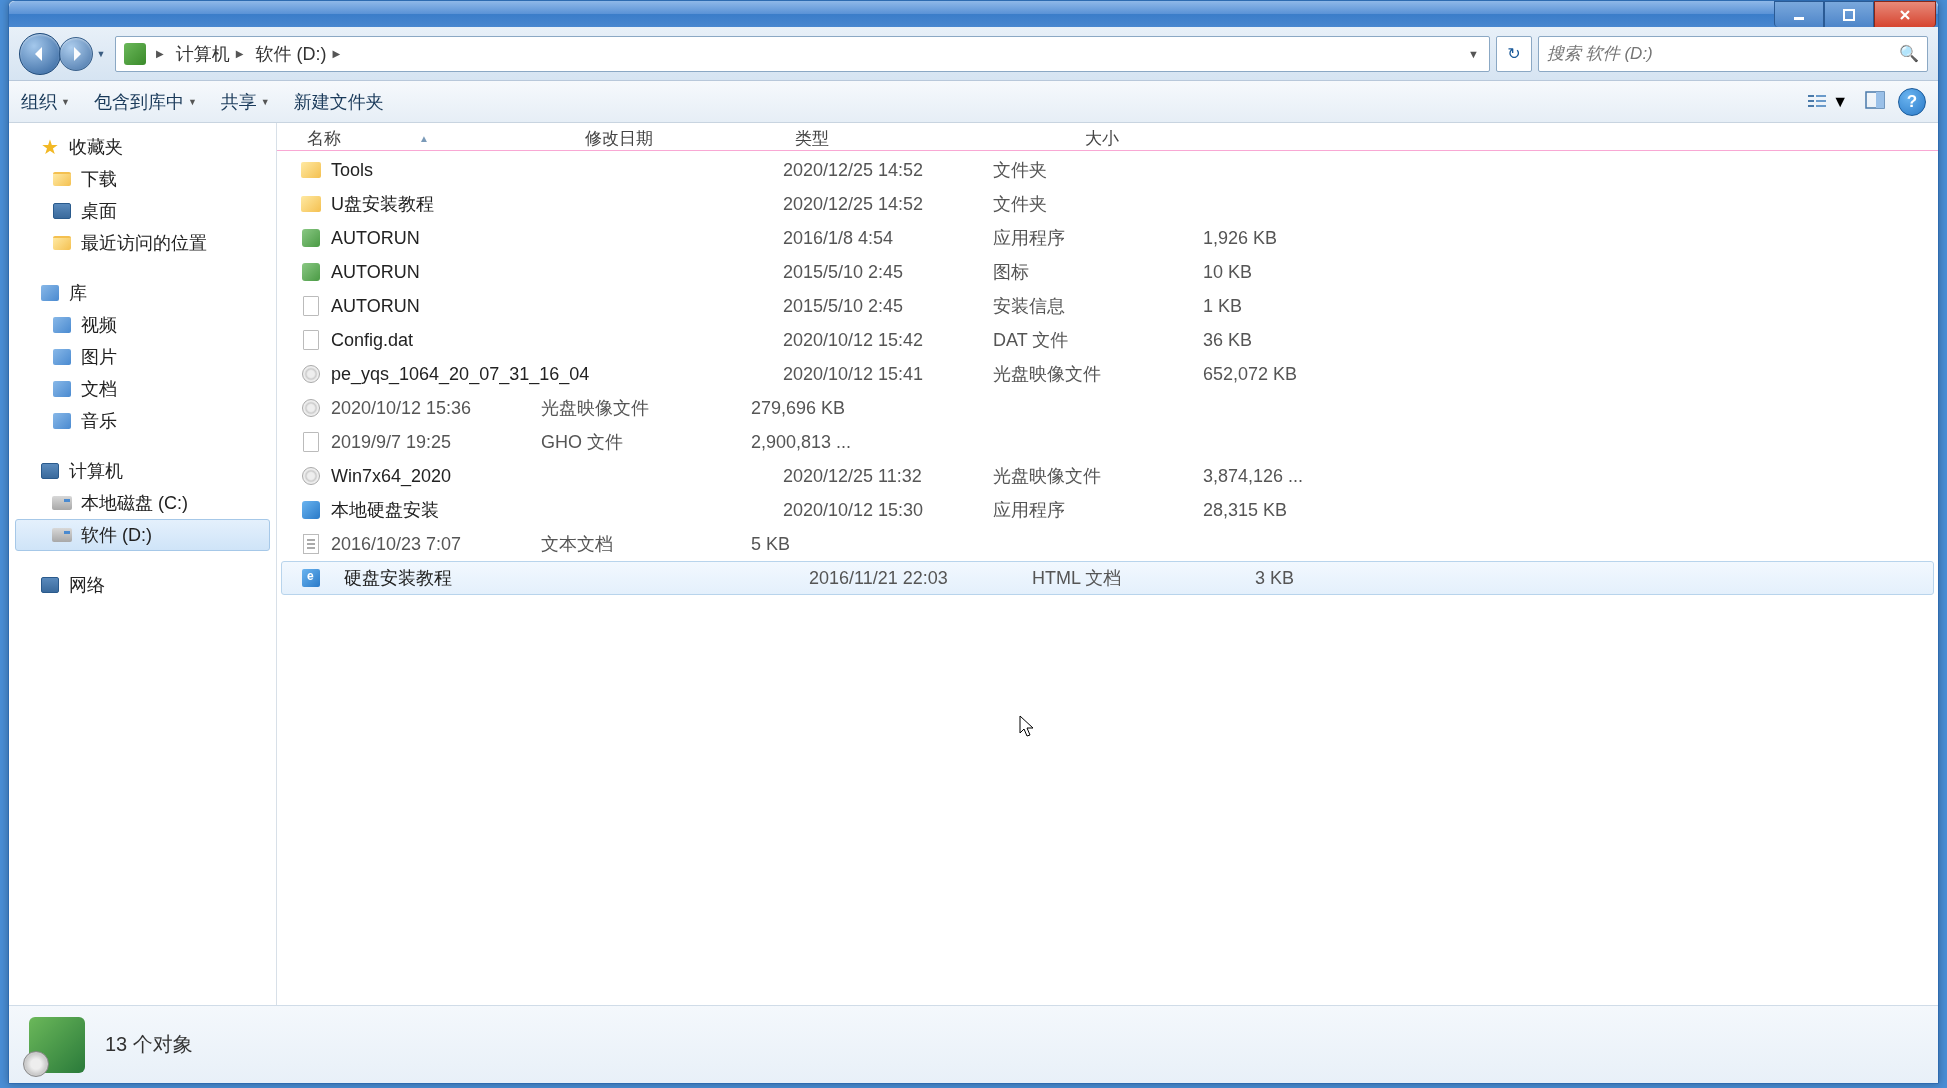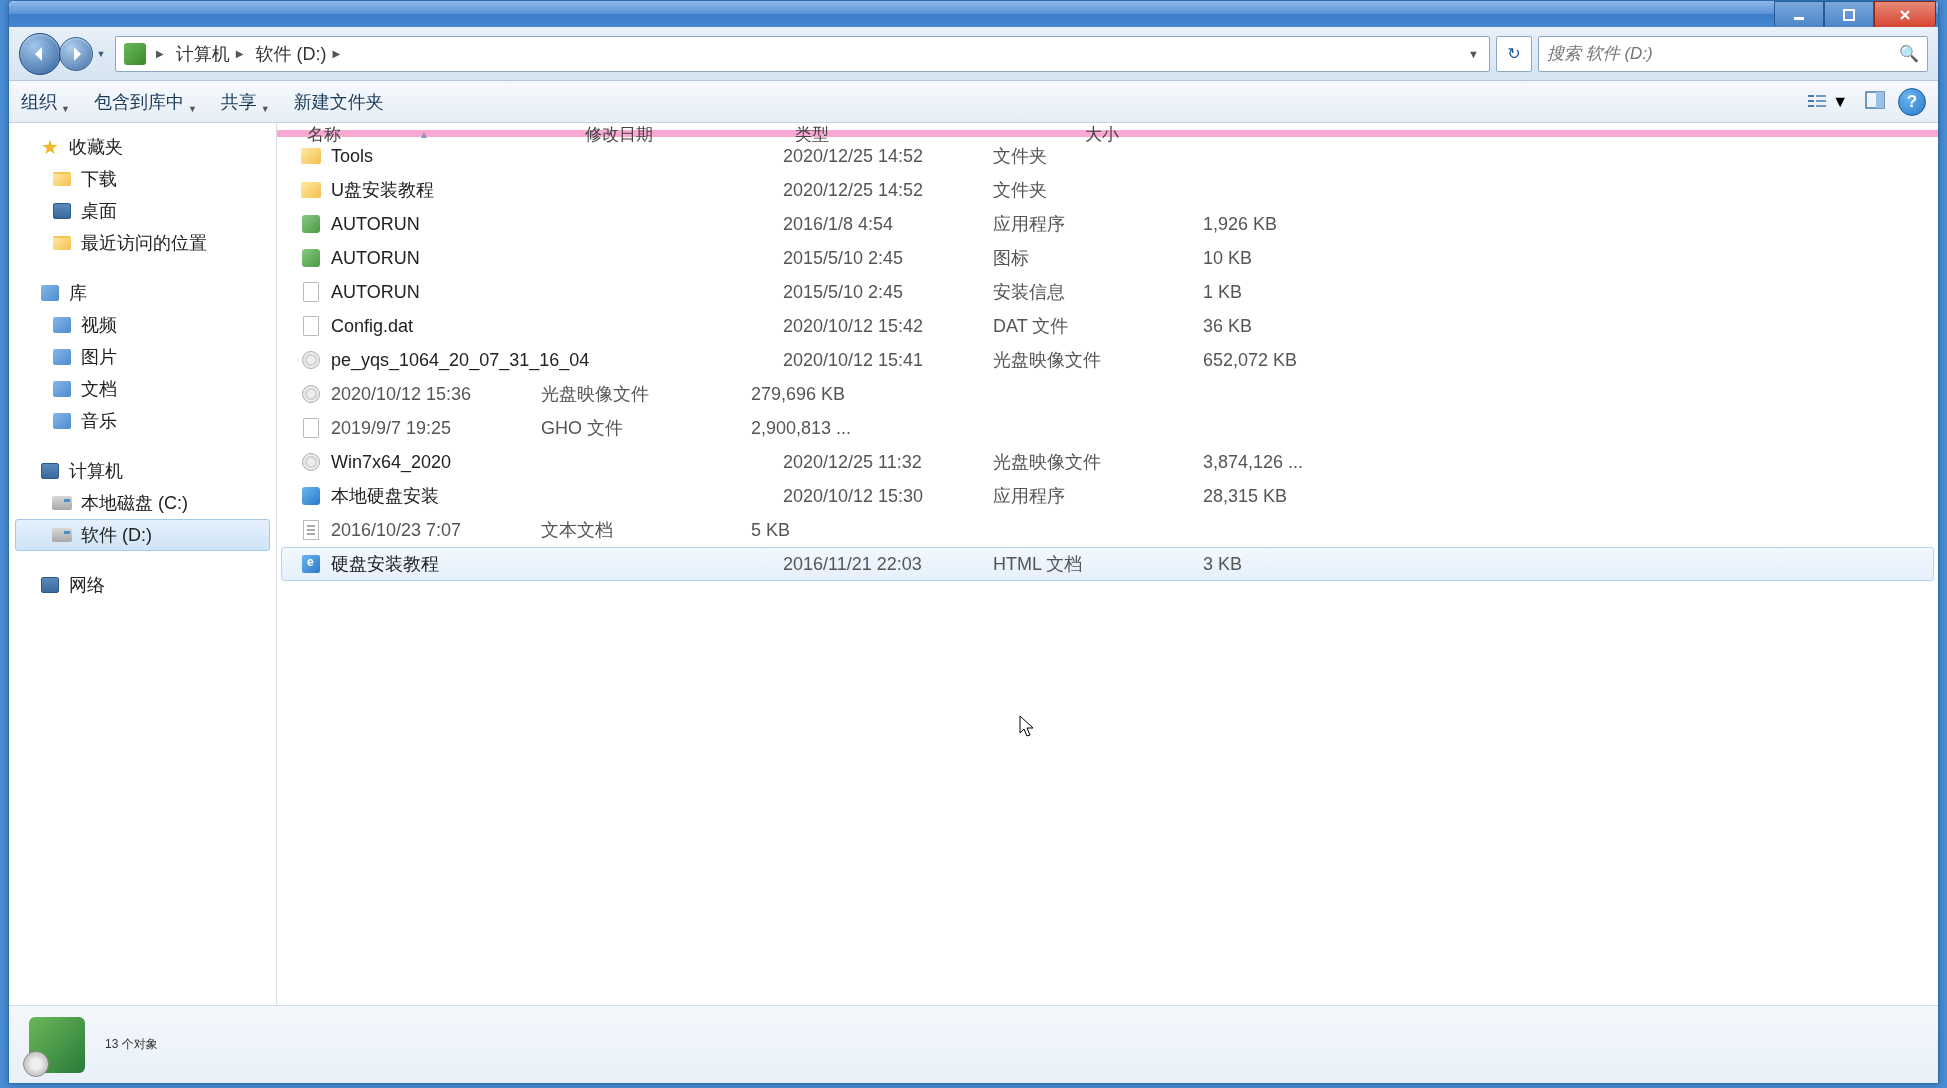--- a/index.html
+++ b/index.html
@@ -25,21 +25,21 @@
 .crumb { display: flex; align-items: center; height: 100%; padding: 0 6px; color: #333; font-size: 18px; cursor: default; }
 .crumb .arr { margin-left: 6px; color: #555; font-size: 10px; }
 .crumb-icon { width: 22px; height: 22px; background: linear-gradient(135deg, #6bb85a, #3a8a2a); border-radius: 3px; display: inline-block; margin-right: 4px; }
 .addr-drop { margin-left: auto; padding: 0 8px; color: #555; font-size: 11px; }
 .refreshbtn { width: 36px; height: 36px; background: #fff; border: 1px solid #8ba8c4; border-radius: 2px; display: flex; align-items: center; justify-content: center; color: #1a5a9a; font-size: 16px; }
 .searchbox { width: 390px; height: 36px; background: #fff; border: 1px solid #8ba8c4; border-radius: 2px; display: flex; align-items: center; padding: 0 8px; }
 .searchbox input { border: none; outline: none; flex: 1; font-size: 17px; font-style: italic; color: #b91c1c; background: transparent; }
 .searchbox .sicon { color: #5a7a9a; font-size: 16px; }
 
 .toolbar { height: 42px; background: linear-gradient(to bottom, #f6f9fc, #e6eef6); border-bottom: 1px solid #c8d4e0; display: flex; align-items: center; padding: 0 12px; gap: 24px; }
-.toolitem { display: flex; align-items: flex-end; gap: 4px; font-size: 18px; color: #1a3a5a; cursor: default; }
+.toolitem { display: flex; align-items: center; gap: 4px; font-size: 18px; color: #1a3a5a; cursor: default; }
 .toolitem .drop { font-size: 9px; color: #555; }
 .toolright { margin-left: auto; display: flex; align-items: center; gap: 12px; }
 .viewbtn { display: flex; align-items: center; gap: 4px; padding: 2px 4px; }
 .viewbtn svg { width: 22px; height: 22px; }
 .panebtn svg { width: 22px; height: 22px; }
 .helpbtn { width: 28px; height: 28px; border-radius: 50%; background: radial-gradient(circle at 35% 30%, #6ab4f0, #2a7ac8); color: #fff; display: flex; align-items: center; justify-content: center; font-weight: bold; font-size: 17px; border: 1px solid #1a5a9a; }
 
 .body { flex: 1; display: flex; overflow: hidden; }
 .sidebar { width: 268px; background: #fff; border-right: 1px solid #d8e0e8; padding: 8px 0; overflow-y: auto; }
 .sgroup { margin-bottom: 18px; }
@@ -49,31 +49,31 @@
 .sitem .ic { width: 22px; height: 20px; margin-right: 8px; display: inline-flex; align-items: center; justify-content: center; }
 
 .fav-star { color: #f2b824; font-size: 20px; }
 .folder-ic { width: 18px; height: 14px; background: linear-gradient(135deg, #ffe9a2, #f4c050); border-radius: 2px; border-top: 2px solid #f4c050; }
 .lib-ic { width: 18px; height: 16px; background: linear-gradient(135deg, #88b8e8, #4a8ad0); border-radius: 2px; }
 .drive-ic { width: 20px; height: 14px; background: linear-gradient(to bottom, #d8d8d8, #a8a8a8); border-radius: 2px; position: relative; }
 .drive-ic::after { content: ''; position: absolute; right: 2px; top: 3px; width: 6px; height: 3px; background: #4a8ad0; }
 .comp-ic { width: 18px; height: 16px; background: linear-gradient(to bottom, #5a8abc, #3a6a9c); border-radius: 2px; border: 1px solid #2a5a8c; }
 
 .filearea { flex: 1; background: #fff; display: flex; flex-direction: column; position: relative; }
-.colheads { height: 14px; display: flex; align-items: flex-start; border-bottom: 7px solid #f9a8d4; padding-left: 300px; font-size: 17px; color: #444; }
+.colheads { height: 28px; display: flex; align-items: flex-end; border-bottom: 1px solid #f9a8d4; padding-left: 300px; font-size: 17px; color: #444; }
 .colheads .ncol { position: absolute; left: 22px; width: 278px; display: flex; align-items: center; }
 .colheads .ncol .sorta { margin-left: auto; margin-right: 140px; color: #7a9ab8; font-size: 10px; }
 .ch { padding: 0 8px; }
 .ch.date { width: 210px; }
 .ch.type { width: 210px; }
 .ch.size { width: 130px; text-align: right; }
 
 .filelist { flex: 1; overflow-y: auto; padding-top: 2px; }
 .frow { display: flex; align-items: center; height: 34px; font-size: 18px; color: #222; padding-left: 22px; }
-.frow.hover { background: linear-gradient(to bottom, #f2f8fe, #e4f0fc); border: 1px solid #b8d4ec; border-radius: 3px; margin: 0 4px 0 4px; padding-left: 17px; }
+.frow.hover { background: linear-gradient(to bottom, #f2f8fe, #e4f0fc); border: 1px solid #b8d4ec; border-radius: 3px; margin: 0 4px 0 4px; padding-left: 17px; gap: 13px; }
 .frow .fic { width: 24px; height: 24px; margin-right: 8px; display: inline-flex; align-items: center; justify-content: center; flex-shrink: 0; }
 .frow .fname { width: 452px; white-space: nowrap; overflow: hidden; }
 .frow .fdate { width: 210px; color: #555; }
 .frow .ftype { width: 210px; color: #555; }
 .frow .fsize { width: 130px; text-align: left; color: #555; padding-right: 10px; }
 
 .ic-folder { width: 20px; height: 16px; background: linear-gradient(135deg, #ffe9a2, #f4c050); border-radius: 2px; }
 .ic-exe { width: 18px; height: 18px; background: linear-gradient(135deg, #8ac884, #4a9a44); border-radius: 3px; }
 .ic-file { width: 16px; height: 20px; background: #fff; border: 1px solid #bbb; border-radius: 1px; }
 .ic-disc { width: 18px; height: 18px; border-radius: 50%; background: radial-gradient(circle, #eee 30%, #ccc 45%, #eee 60%); border: 1px solid #aaa; }
@@ -82,21 +82,21 @@
 .ic-txt::before { content: ''; position: absolute; top: 4px; left: 3px; right: 3px; height: 2px; background: #aaa; box-shadow: 0 4px 0 #aaa, 0 8px 0 #aaa; }
 .ic-html { width: 18px; height: 18px; background: linear-gradient(135deg, #6ab4f0, #2a7ac8); border-radius: 2px; position: relative; }
 .ic-html::after { content: 'e'; position: absolute; color: #fff; font-size: 12px; font-weight: bold; left: 5px; top: 0; }
 
 .cursor { position: absolute; left: 742px; top: 592px; pointer-events: none; }
 .cursor svg { width: 18px; height: 24px; }
 
 .statusbar { height: 78px; background: linear-gradient(to bottom, #f4f8fc, #e8f0f8); border-top: 1px solid #d0dce8; display: flex; align-items: center; padding: 0 20px; gap: 20px; }
 .statusicon { width: 56px; height: 56px; background: linear-gradient(135deg, #6bb85a, #2a7a3a); border-radius: 6px; display: flex; align-items: center; justify-content: center; position: relative; }
 .statusicon::after { content: ''; position: absolute; left: -6px; bottom: -4px; width: 24px; height: 24px; border-radius: 50%; background: radial-gradient(circle, #eee 30%, #ccc 60%); border: 1px solid #888; }
-.statustext { font-size: 12px; color: #333; }
+.statustext { font-size: 20px; color: #333; }
 </style>
 </head>
 <body>
 
 <div class="window">
 
   <div class="titlebar">
     <div class="winbtn min">
         <svg viewBox="0 0 14 12">
           <rect x="2" y="8" width="10" height="3" fill="#fff"></rect>

